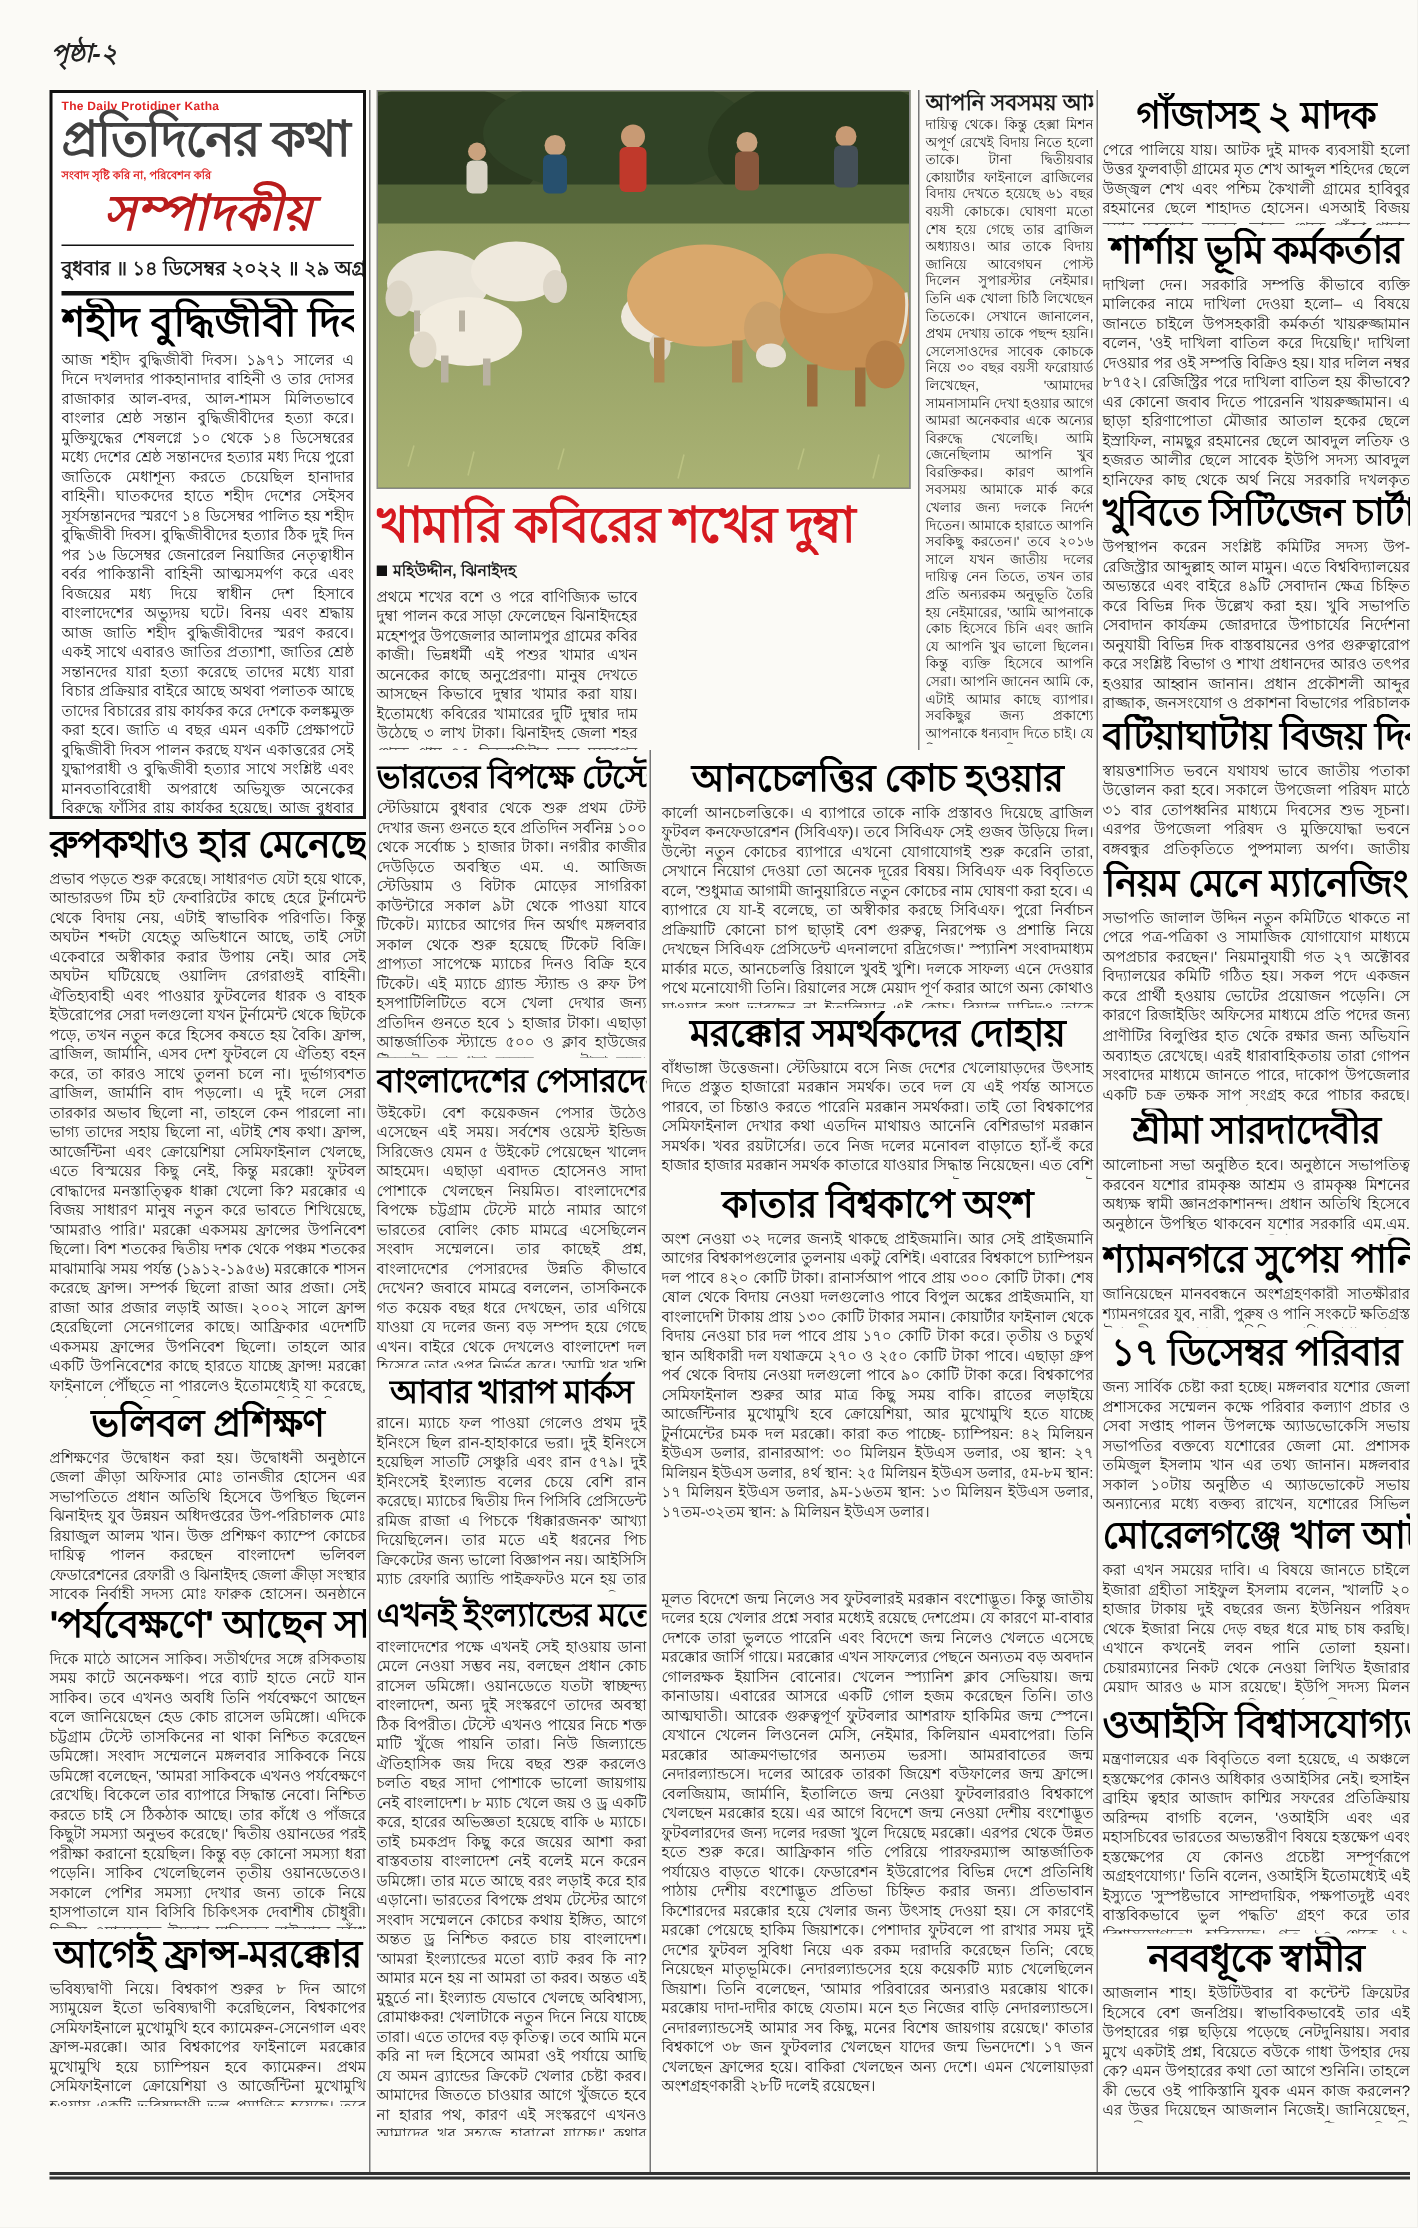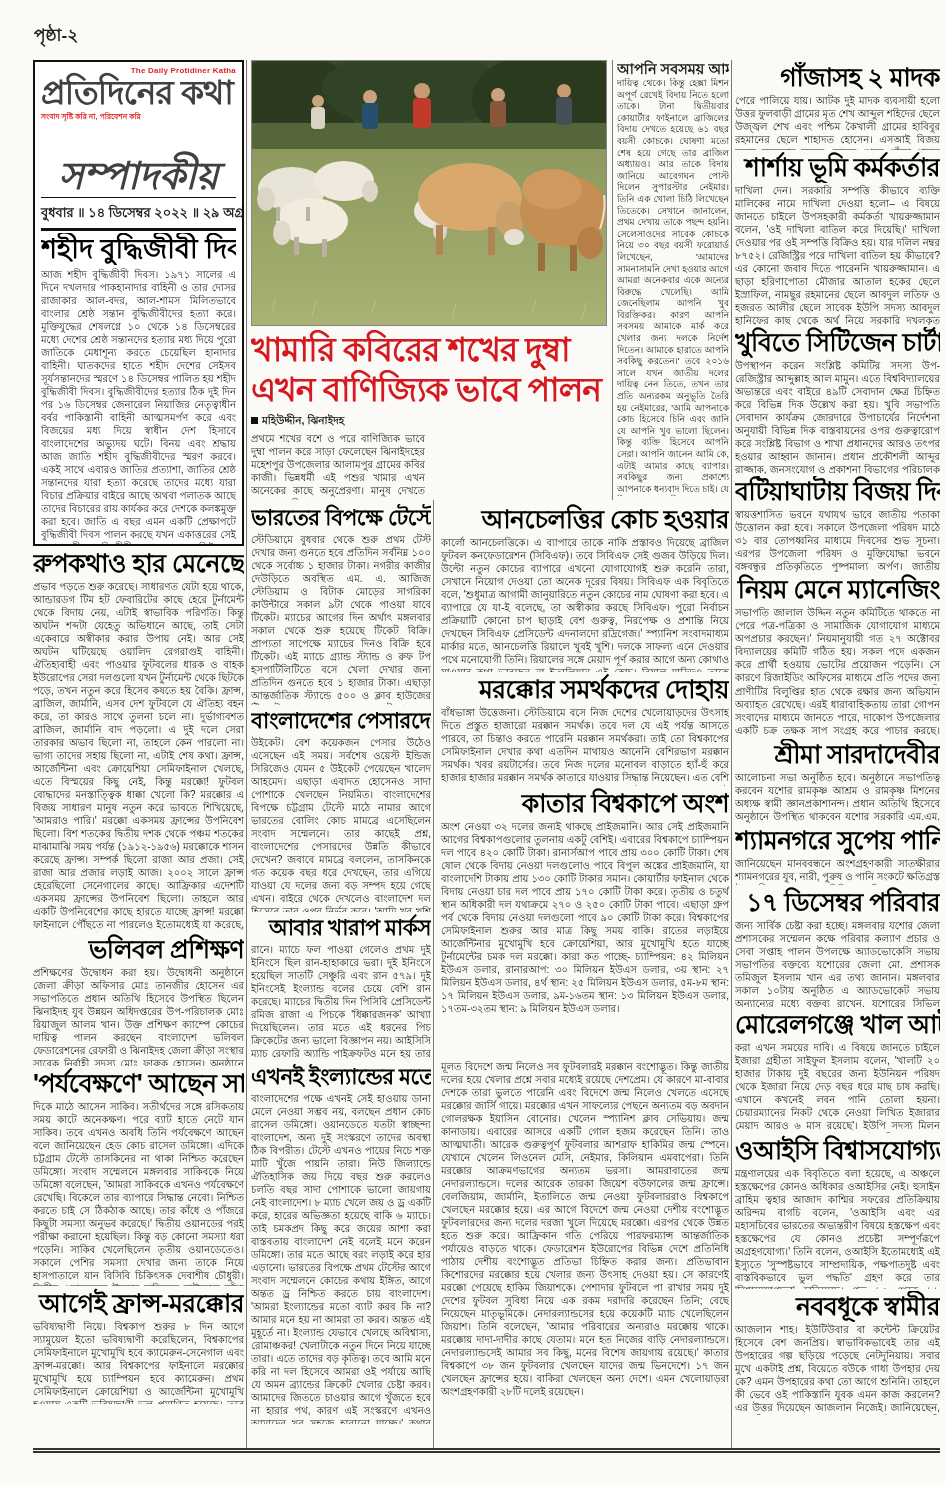--- a/index.html
+++ b/index.html
@@ -9,48 +9,48 @@
     --paper:#fbfaf6;
   }
   *{box-sizing:border-box;margin:0;padding:0;}
   html,body{background:#e9e7e1;}
   #page{
     position:relative;width:945px;height:1485px;margin:0 auto;
     background:var(--paper);
     font-family:"Liberation Sans","DejaVu Sans",sans-serif;
     color:var(--body-ink);overflow:hidden;
   }
-  .page-label{position:absolute;left:34px;top:22px;font-size:17px;font-weight:bold;color:#222;}
+  .page-label{position:absolute;left:34px;top:22px;font-size:17px;font-weight:bold;color:#222;font-style:italic;}
   
   #col1{position:absolute;left:33px;top:60px;width:211px;}
   #mid{position:absolute;left:251px;top:60px;width:478px;}
   #rightcol{position:absolute;left:735px;top:60px;width:205px;}
   .vrule{position:absolute;top:60px;width:1px;background:#777;}
   #vr1{left:246px;height:1388px;}
   #vr2{left:731px;height:1388px;}
   #vrAB{left:433px;top:500px;height:948px;}
   #vrStrip{left:612px;top:60px;height:440px;}
   .bottom-rule{position:absolute;left:33px;right:5px;top:1448px;height:5px;
     border-top:2px solid #333;border-bottom:2px solid #333;}
   
   .masthead-box{border:2px solid #111;height:486px;padding:4px 6px;overflow:hidden;background:#fff;}
   .logo-row{position:relative;text-align:left;}
-  .eng-title{display:block;text-align:right;font-size:8px;font-weight:bold;color:#e02424;letter-spacing:.2px;}
+  .eng-title{display:block;font-size:8px;font-weight:bold;color:#e02424;letter-spacing:.2px;}
   .logo{font-size:33px;line-height:36px;font-weight:900;color:#404040;letter-spacing:-1px;white-space:nowrap;}
   .tagline{display:block;font-size:7.5px;font-weight:bold;color:#e02424;}
-  .script-title{text-align:center;font-size:38px;line-height:38px;font-weight:800;font-style:italic;color:#404040;
-    font-family:"DejaVu Serif","Liberation Serif",serif;margin-top:34px;}
+  .script-title{text-align:center;font-size:33px;line-height:38px;font-weight:800;font-style:italic;color:#b91c1c;
+    font-family:"DejaVu Serif","Liberation Serif",serif;}
   .rule-thin{border-top:1.5px solid #111;margin:2px 0;}
   .rule-thick{border-top:3px solid #111;margin:2px 0;}
   .date-line{text-align:center;font-size:13px;font-weight:bold;padding:3px 0 2px;white-space:nowrap;}
   .ed-headline{text-align:center;font-size:27px;line-height:32px;font-weight:900;color:#000;white-space:nowrap;overflow:hidden;}
   
   .bodytext{font-size:10px;line-height:13px;text-align:justify;color:var(--body-ink);overflow:hidden;}
   .sec{overflow:hidden;}
-  .hl{font-weight:900;color:#000;text-align:right;white-space:nowrap;overflow:hidden;letter-spacing:-.5px;}
+  .hl{font-weight:900;color:#000;text-align:center;white-space:nowrap;overflow:hidden;letter-spacing:-.5px;}
   .hl-26{font-size:25px;line-height:31px;margin:2px 0 1px;}
   .hl-23{font-size:21.5px;line-height:28px;margin:2px 0 1px;}
   
   .top-block{display:flex;height:440px;overflow:hidden;}
   .lead{width:356px;}
   .photo-frame{width:356px;height:266px;overflow:hidden;border:1px solid #888;background:#6b7a4a;}
   .lead-h{margin-top:4px;text-align:left;font-weight:900;color:var(--red);
     font-size:33px;line-height:40px;letter-spacing:-1px;white-space:nowrap;overflow:hidden;}
   .byline{font-size:10.5px;font-weight:bold;margin:3px 0 2px;}
   .byline .sq{display:inline-block;width:7px;height:7px;background:#111;margin-right:4px;}
@@ -162,21 +162,20 @@
             <ellipse cx="312" cy="150" rx="44" ry="36" fill="#c58e52"></ellipse>
             <ellipse cx="300" cy="128" rx="30" ry="20" fill="#d09a5e"></ellipse>
             <ellipse cx="338" cy="182" rx="13" ry="16" fill="#b67f47"></ellipse>
             <rect x="286" y="182" width="7" height="28" fill="#9c6f3e"></rect>
               <rect x="318" y="184" width="7" height="26" fill="#9c6f3e"></rect>
 
             <path d="M348 168 Q354 150 352 134" stroke="#e8e2d2" stroke-width="2" fill="none"></path>
           </svg>
         </div>
         <div class="lead-h">খামারি কবিরের শখের দুম্বা</div>
-        <div class="lead-h" style="margin-top:0;">এখন বাণিজ্যিক ভাবে পালন</div>
         <div class="byline">
           <span class="sq"></span><span>মহিউদ্দীন, ঝিনাইদহ</span>
         </div>
         <div class="lead-cols">
           <p class="bodytext">প্রথমে শখের বশে ও পরে বাণিজ্যিক ভাবে দুম্বা পালন করে সাড়া ফেলেছেন ঝিনাইদহের মহেশপুর উপজেলার আলামপুর গ্রামের কবির কাজী। ভিন্নধর্মী এই পশুর খামার এখন অনেকের কাছে অনুপ্রেরণা। মানুষ দেখতে আসছেন কিভাবে দুম্বার খামার করা যায়। ইতোমধ্যে কবিরের খামারের দুটি দুম্বার দাম উঠেছে ৩ লাখ টাকা। ঝিনাইদহ জেলা শহর থেকে প্রায় ৪৫ কিলোমিটার দূরে মহেশপুর উপজেলার অজপাড়াগাঁ আলামপুর গ্রাম। এই গ্রামের খামারি কবির কাজী। তিনি দেশি জাতের ছাগলের সঙ্গে পালন করছেন মরুর দেশের দুম্বা। ছোট-বড় মিলে তার খামারে ১৪টি দুম্বা রয়েছে। দুম্বাগুলো খোলা মাঠে ঘাস খেয়ে বেড়াচ্ছে। ছাগল ও দুম্বা দেখাশোনার জন্য খামারে চারজন লোক মাসিক বেতনে কাজও করছেন। খামার মালিক কবির কাজী জানান, ১১ মাস আগে ইন্টারনেটে দুম্বা বিক্রির বিজ্ঞাপন দেখি। শখ মেটাতে প্রবাসী ছেলে আটটি দুম্বা সিলেট থেকে ১০ লাখ ৫৫ হাজার টাকা দিয়ে কিনে দেন। ৬ মাসের মাথায় বাচ্চা দেওয়া শুরু করে দুম্বাগুলো। এখন খামারে ১৪টি</p>
         </div>
       </div>
       <div class="strip">
         <div class="hl-strip">আপনি সবসময় আমার</div>
         <p class="bodytext">দায়িত্ব থেকে। কিন্তু হেক্সা মিশন অপূর্ণ রেখেই বিদায় নিতে হলো তাকে। টানা দ্বিতীয়বার কোয়ার্টার ফাইনালে ব্রাজিলের বিদায় দেখতে হয়েছে ৬১ বছর বয়সী কোচকে। ঘোষণা মতো শেষ হয়ে গেছে তার ব্রাজিল অধ্যায়ও। আর তাকে বিদায় জানিয়ে আবেগঘন পোস্ট দিলেন সুপারস্টার নেইমার। তিনি এক খোলা চিঠি লিখেছেন তিতেকে। সেখানে জানালেন, প্রথম দেখায় তাকে পছন্দ হয়নি। সেলেসাওদের সাবেক কোচকে নিয়ে ৩০ বছর বয়সী ফরোয়ার্ড লিখেছেন, 'আমাদের সামনাসামনি দেখা হওয়ার আগে আমরা অনেকবার একে অন্যের বিরুদ্ধে খেলেছি। আমি জেনেছিলাম আপনি খুব বিরক্তিকর। কারণ আপনি সবসময় আমাকে মার্ক করে খেলার জন্য দলকে নির্দেশ দিতেন। আমাকে হারাতে আপনি সবকিছু করতেন।' তবে ২০১৬ সালে যখন জাতীয় দলের দায়িত্ব নেন তিতে, তখন তার প্রতি অন্যরকম অনুভূতি তৈরি হয় নেইমারের, 'আমি আপনাকে কোচ হিসেবে চিনি এবং জানি যে আপনি খুব ভালো ছিলেন। কিন্তু ব্যক্তি হিসেবে আপনি সেরা। আপনি জানেন আমি কে, এটাই আমার কাছে ব্যাপার। সবকিছুর জন্য প্রকাশ্যে আপনাকে ধন্যবাদ দিতে চাই। যে শিক্ষা আপনি আমাদের দিয়েছেন, সেসবের জন্যও অনেক শিখেছি। আপনি সবসময় আমার সেরা কোচদের একজন হিসেবে থাকবেন।' কোয়ার্টার ফাইনালে ক্রোয়েশিয়ার মাঠ অতিরিক্ত সময়ে ১-১ গোলে শেষ হয়। টাইব্রেকারে ৪-২ গোলে জিতে সেলেসাওদের বিদায় করে দেয় ক্রোয়েশিয়া।</p>

